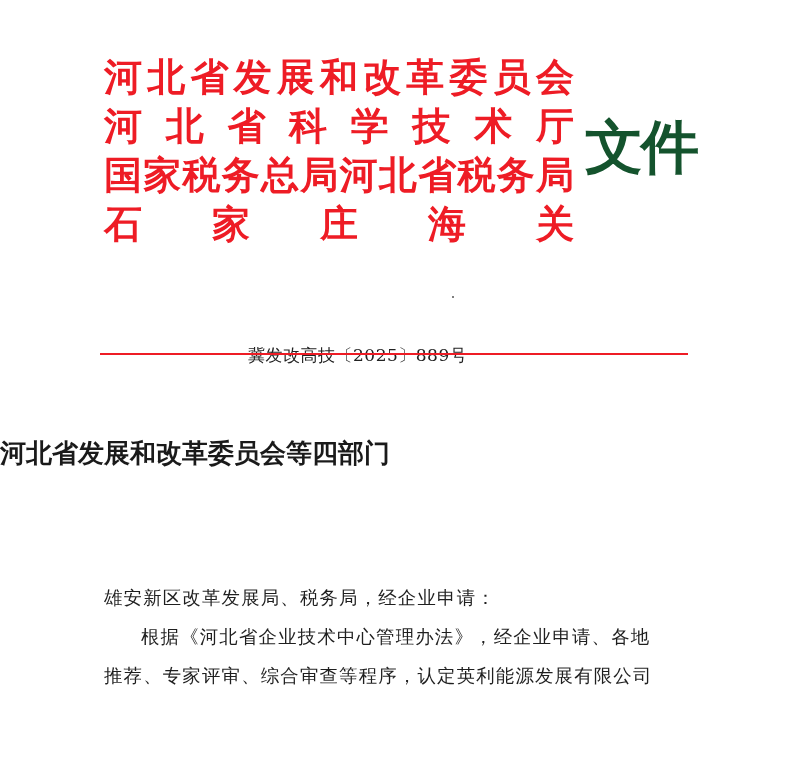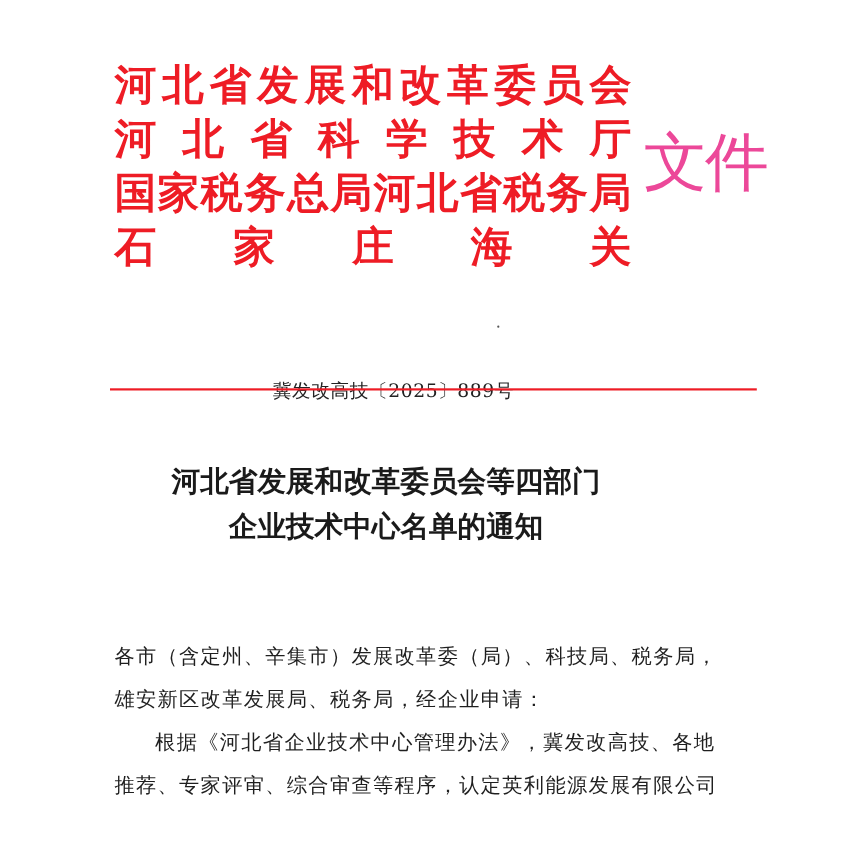--- a/index.html
+++ b/index.html
@@ -31,25 +31,26 @@
       display: flex;
       justify-content: space-between;
     }
     .agency-line span {
       display: inline-block;
     }
     .doc-word {
       position: absolute;
       left: 585px;
       top: 112px;
-      color: #ec4899;
+      color: #14532d;
       font-family: "DejaVu Serif", "Liberation Serif", serif;
       font-size: 58px;
       line-height: 70px;
       letter-spacing: -2px;
+      font-weight: bold;
     }
     .dot {
       position: absolute;
       left: 452px;
       top: 296px;
       width: 2px;
       height: 2px;
       background: #555;
       border-radius: 50%;
     }
@@ -76,23 +77,23 @@
       position: absolute;
       left: 100px;
       top: 353px;
       width: 588px;
       height: 2px;
       background: #ee1c25;
     }
     .title-block {
       position: absolute;
       left: 0;
-      top: 418px;
+      top: 433px;
       width: 702px;
-      text-align: center;
+      text-align: left;
     }
     .title-line {
       font-family: "DejaVu Serif", "Liberation Serif", serif;
       font-weight: bold;
       font-size: 26px;
       line-height: 41px;
       color: #1a1a1a;
       white-space: nowrap;
     }
     .body-block {
@@ -169,21 +170,19 @@
 <div class="dot"></div>
 
 <div class="doc-number">
   <span class="doc-number-inner">冀发改高技〔2025〕889号</span>
 </div>
 
 <div class="red-rule"></div>
 
 <div class="title-block">
   <div class="title-line">河北省发展和改革委员会等四部门</div>
-  <div class="title-line">企业技术中心名单的通知</div>
 </div>
 
 <div class="body-block">
-  <div class="body-line">各市（含定州、辛集市）发展改革委（局）、科技局、税务局，</div>
   <div class="body-line">雄安新区改革发展局、税务局，经企业申请：</div>
-  <div class="body-line indent">根据《河北省企业技术中心管理办法》，冀发改高技、各地</div>
+  <div class="body-line indent">根据《河北省企业技术中心管理办法》，经企业申请、各地</div>
   <div class="body-line">推荐、专家评审、综合审查等程序，认定英利能源发展有限公司</div>
 </div>
 
 </body></html>

